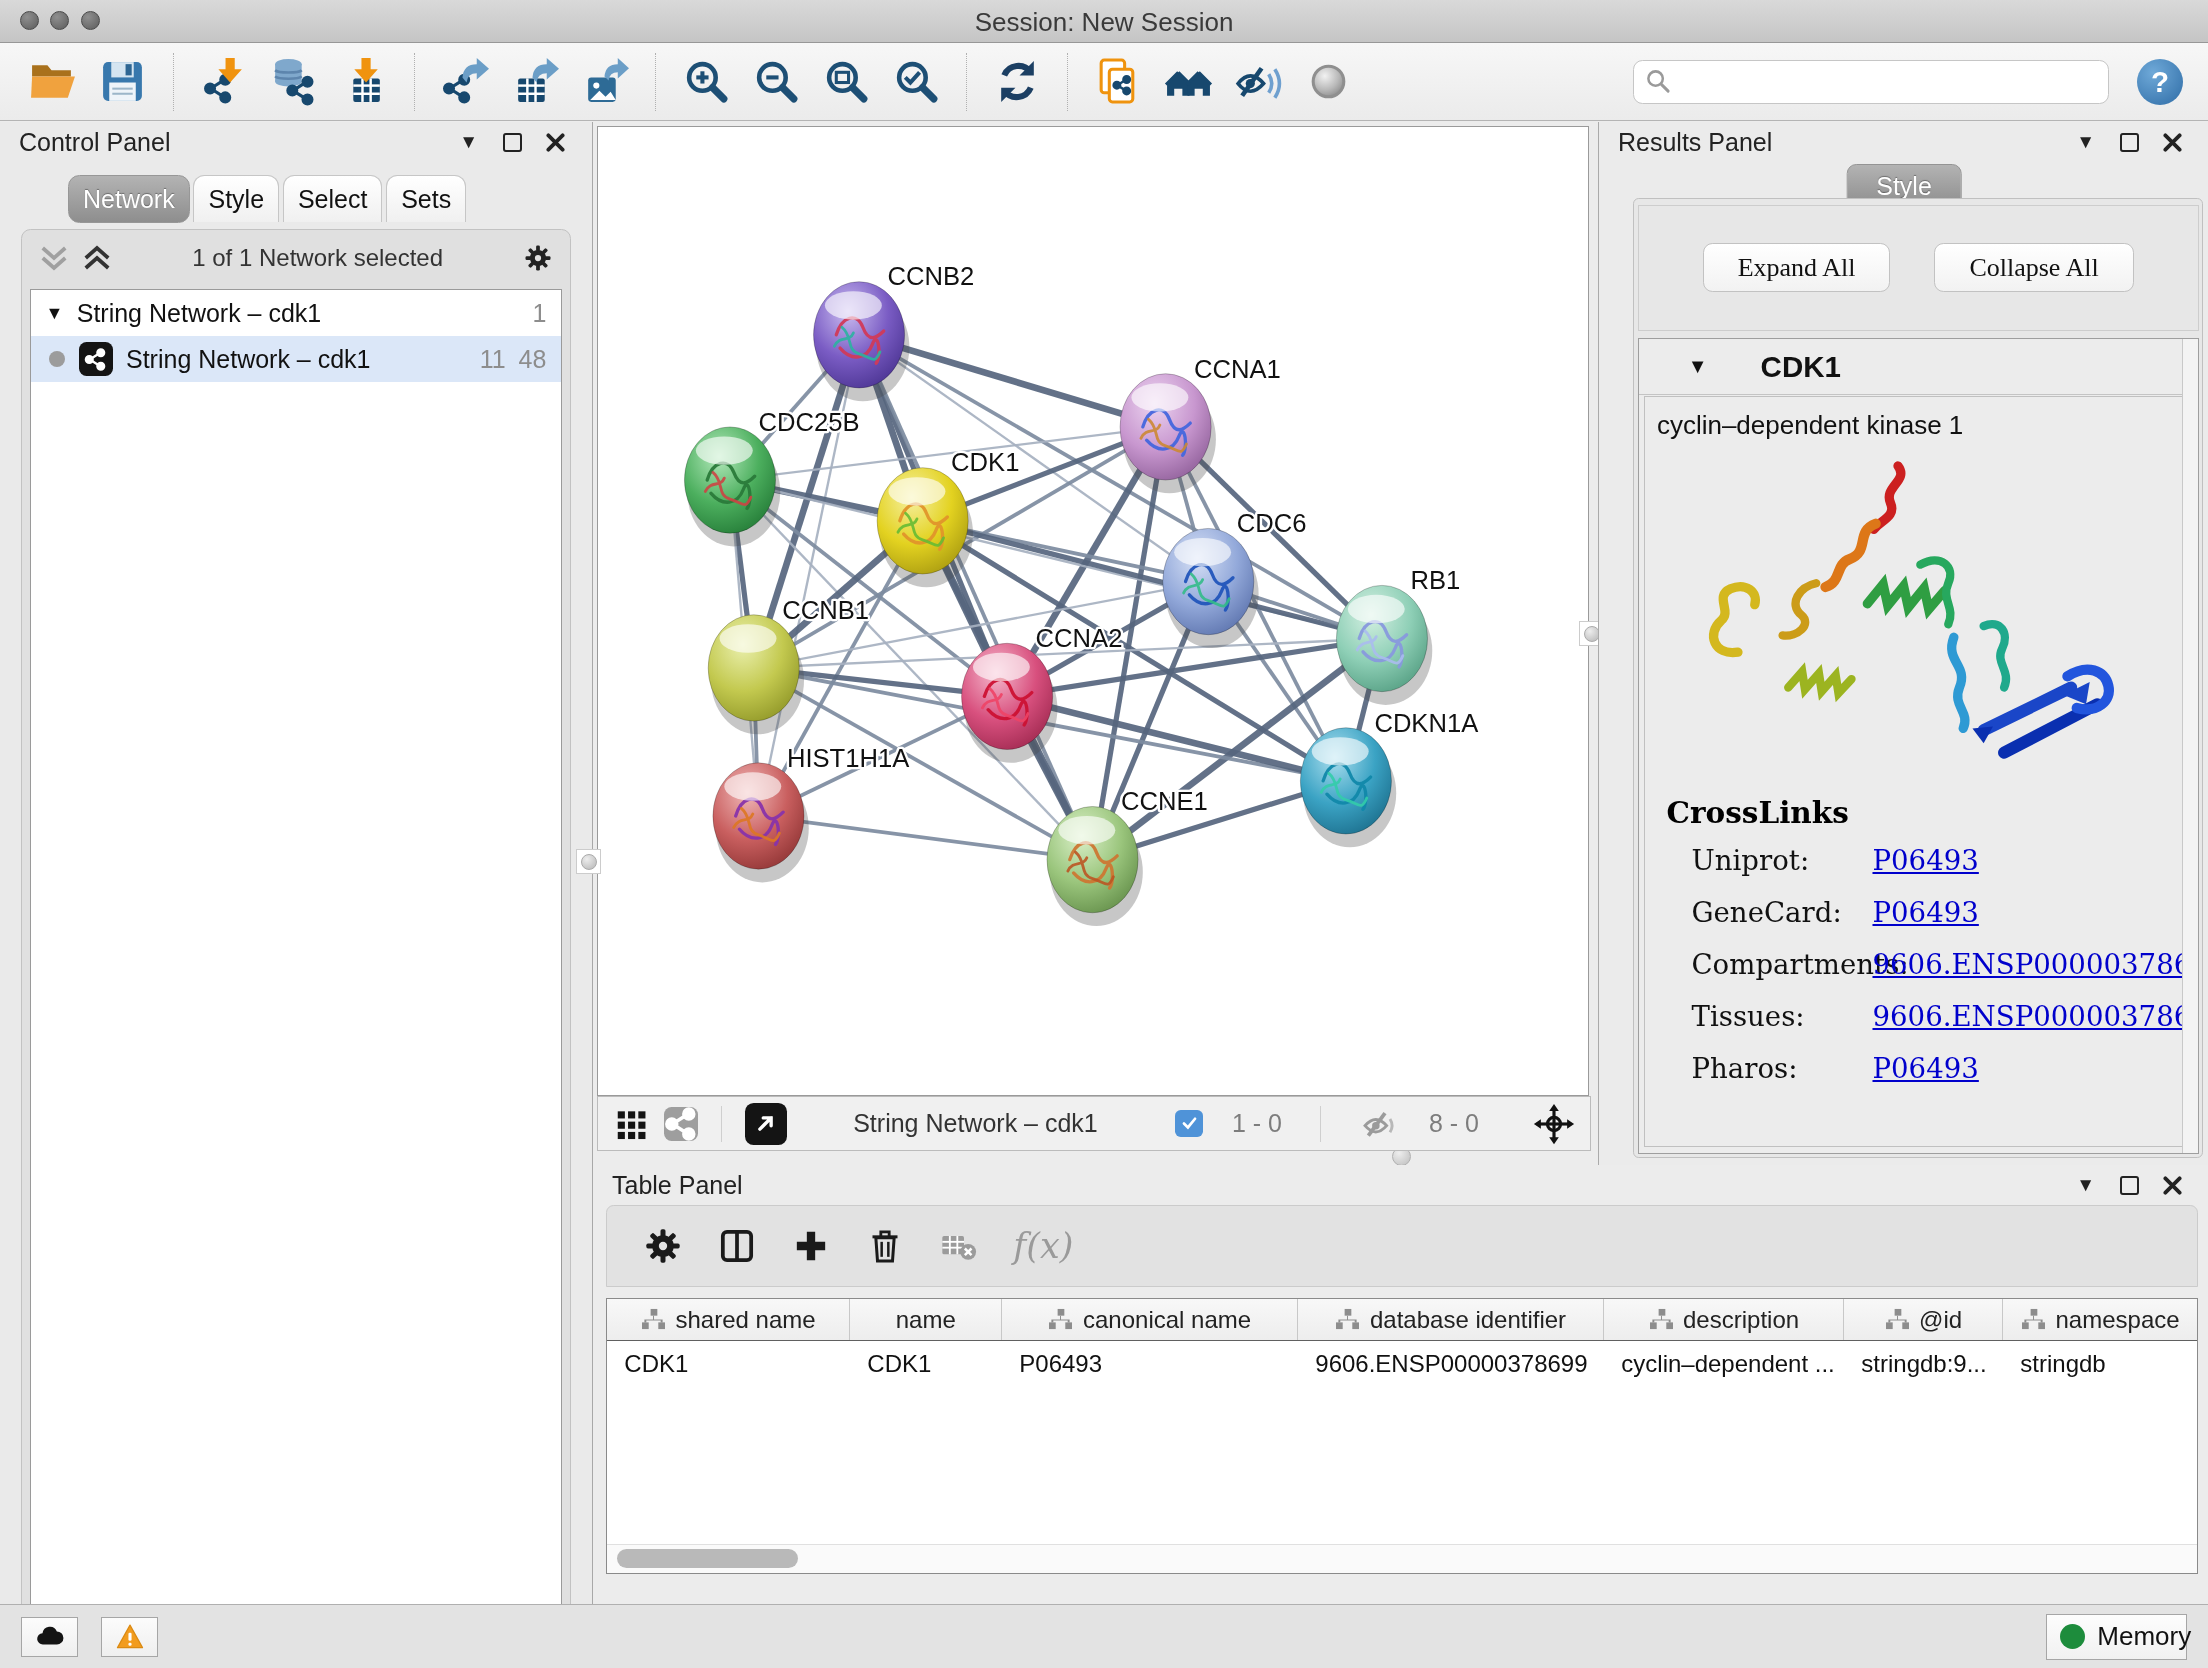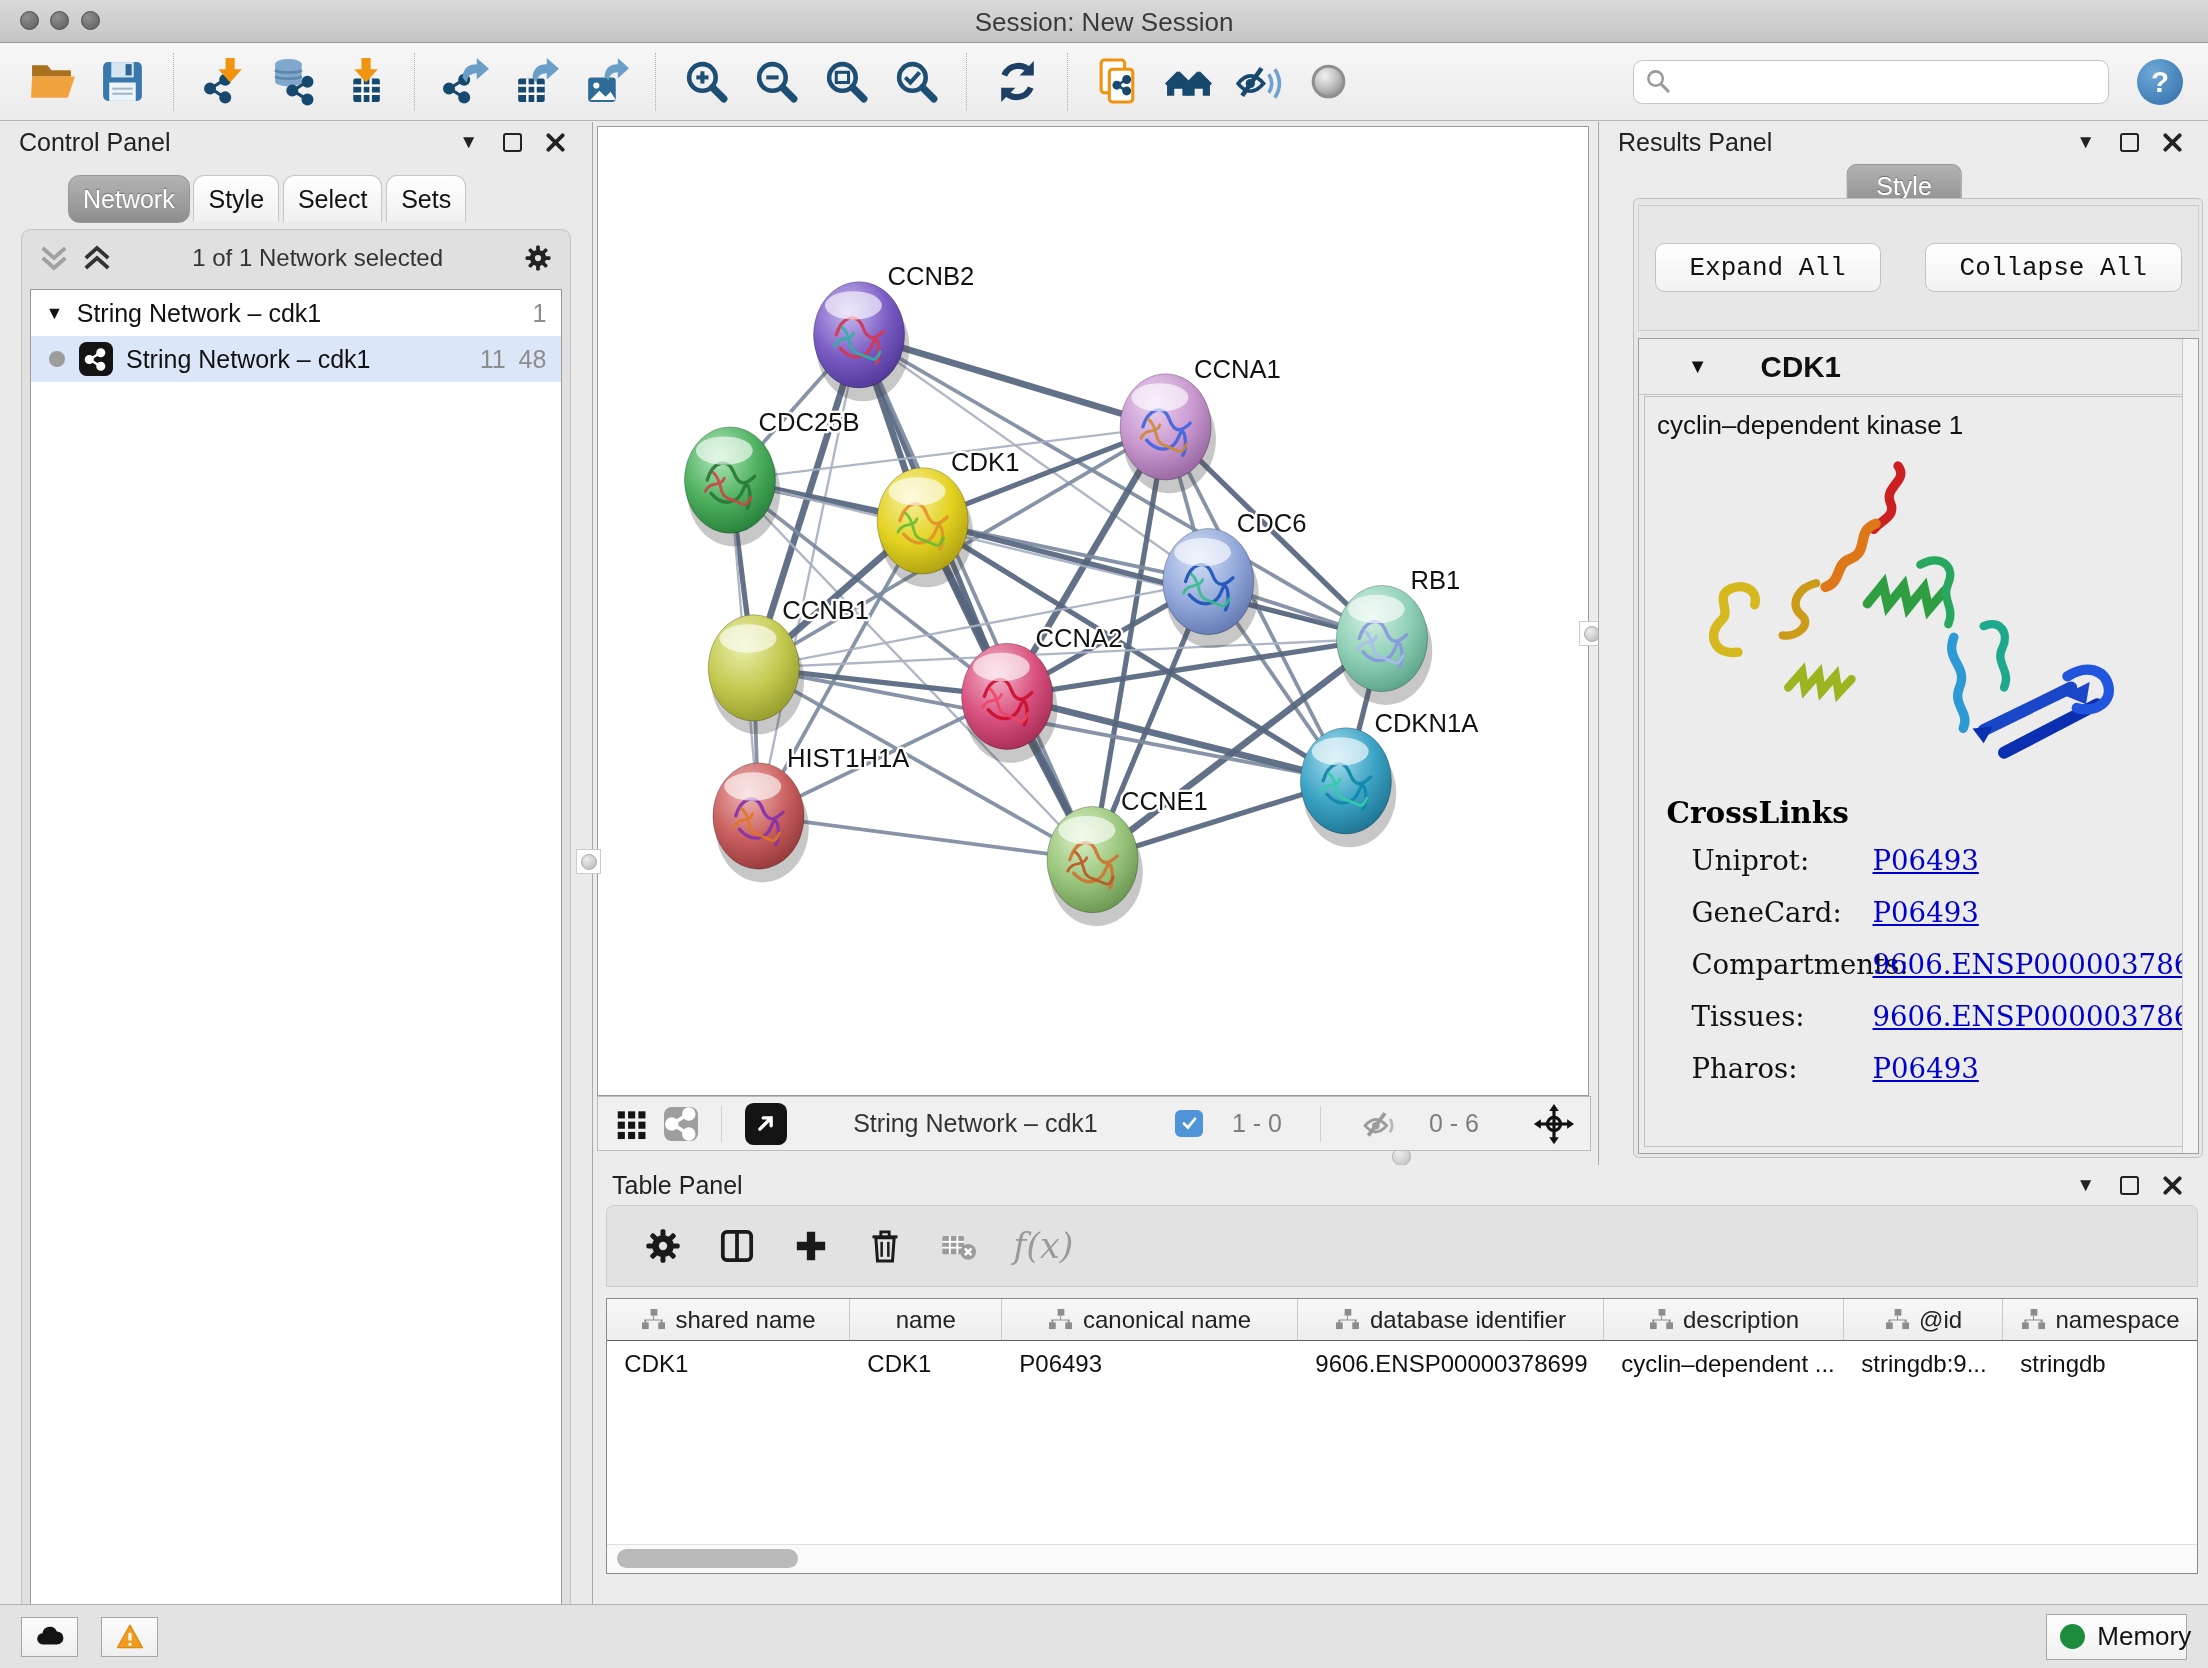--- a/index.html
+++ b/index.html
@@ -86,21 +86,21 @@
   .rpanel{position:absolute;left:1598px;top:122px;width:611px;height:1043px;box-sizing:border-box;
     background:#ebebeb;border-left:1.9px solid #aaa}
   .rtab{position:absolute;left:50%;transform:translateX(-50%);top:42px;height:42px;padding:0 28.5px;
     background:linear-gradient(#b3b3b3,#8d8d8d);border:1px solid #949494;border-radius:9.5px;color:#fff;
     font-size:25px;display:flex;align-items:center;cursor:pointer;text-shadow:0 -1px 1px rgba(0,0,0,.35)}
   .rbox{position:absolute;left:34px;right:5.7px;top:76px;bottom:6.7px;background:#e7e7e7;
     border:1.9px solid #c0c0c0;border-radius:5.7px;box-sizing:border-box}
   .rbtns{position:absolute;left:3.8px;right:3.8px;top:5.7px;height:126px;border:1.9px solid #cdcdcd;
     display:flex;align-items:center;justify-content:center;gap:44px;box-sizing:border-box}
   .rbtn{height:49px;padding:0 34px;background:linear-gradient(#ffffff,#f2f2f2);border:1.9px solid #c2c2c2;
-    border-radius:9.5px;font-size:26px;color:#111;cursor:pointer;font-family:Liberation Mono, monospace}
+    border-radius:9.5px;font-size:26px;color:#111;cursor:pointer;font-family:Liberation Serif, serif}
   .rsec{position:absolute;left:3.8px;right:3.8px;top:139px;bottom:3.8px;border:1.9px solid #9e9e9e;background:#ececec;box-sizing:border-box}
   .rsechead{height:55px;display:flex;align-items:center;border-bottom:1.9px solid #c4c4c4}
   .rsechead .tri{margin-left:49px;font-size:20px}
   .rgene{margin-left:53px;font-size:29.5px;font-weight:bold}
   .rcontent{position:absolute;left:5.7px;right:5.7px;top:57px;bottom:5.7px;border:1px solid #c0c0c0;background:#ececec;overflow:hidden}
   .rdesc{margin:13.3px 0 0 11.4px;font-size:26px;color:#111}
   .protein{margin:11.4px auto 0 auto;width:495px;height:335px}
   .xl-head{margin:7.6px 0 13.3px 21px;font-family:"DejaVu Serif",serif;font-size:29.5px;font-weight:bold;color:#000}
   .xlrow{display:flex;margin:0 0 19px 46px;font-family:"DejaVu Serif",serif;font-size:27.6px;align-items:baseline}
   .xlabel{width:181px;color:#111;flex:none}
@@ -646,21 +646,21 @@
         </svg>
     </span>
     <span class="cnt">1 - 0</span>
     <i class="vsep"></i>
     <svg viewBox="0 0 48 48" style="width:40px;height:40px">
       <path d="M6 26q13-15 26 0q-13 15-26 0z" fill="none" stroke="#9b9b9b" stroke-width="3.5"></path>
       <circle cx="19" cy="26" r="4.5" fill="#9b9b9b"></circle>
       <line x1="10" y1="38" x2="30" y2="11" stroke="#9b9b9b" stroke-width="4.5"></line>
       <path d="M36 18q5 8 0 16" stroke="#b8b8b8" stroke-width="3.5" fill="none"></path>
     </svg>
-    <span class="cnt">0 - 6</span>
+    <span class="cnt">8 - 0</span>
     <svg viewBox="0 0 48 48" style="width:42px;height:42px;margin-left:25px">
       <g stroke="#111" stroke-width="3.6" fill="none">
         <line x1="24" y1="8" x2="24" y2="40"></line>
           <line x1="8" y1="24" x2="40" y2="24"></line>
         <circle cx="24" cy="24" r="7.5"></circle>
       </g>
       <g fill="#111">
         <path d="M24 1l-5.5 8h11z"></path>
           <path d="M24 47l-5.5-8h11z"></path>
         <path d="M1 24l8-5.5v11z"></path>

